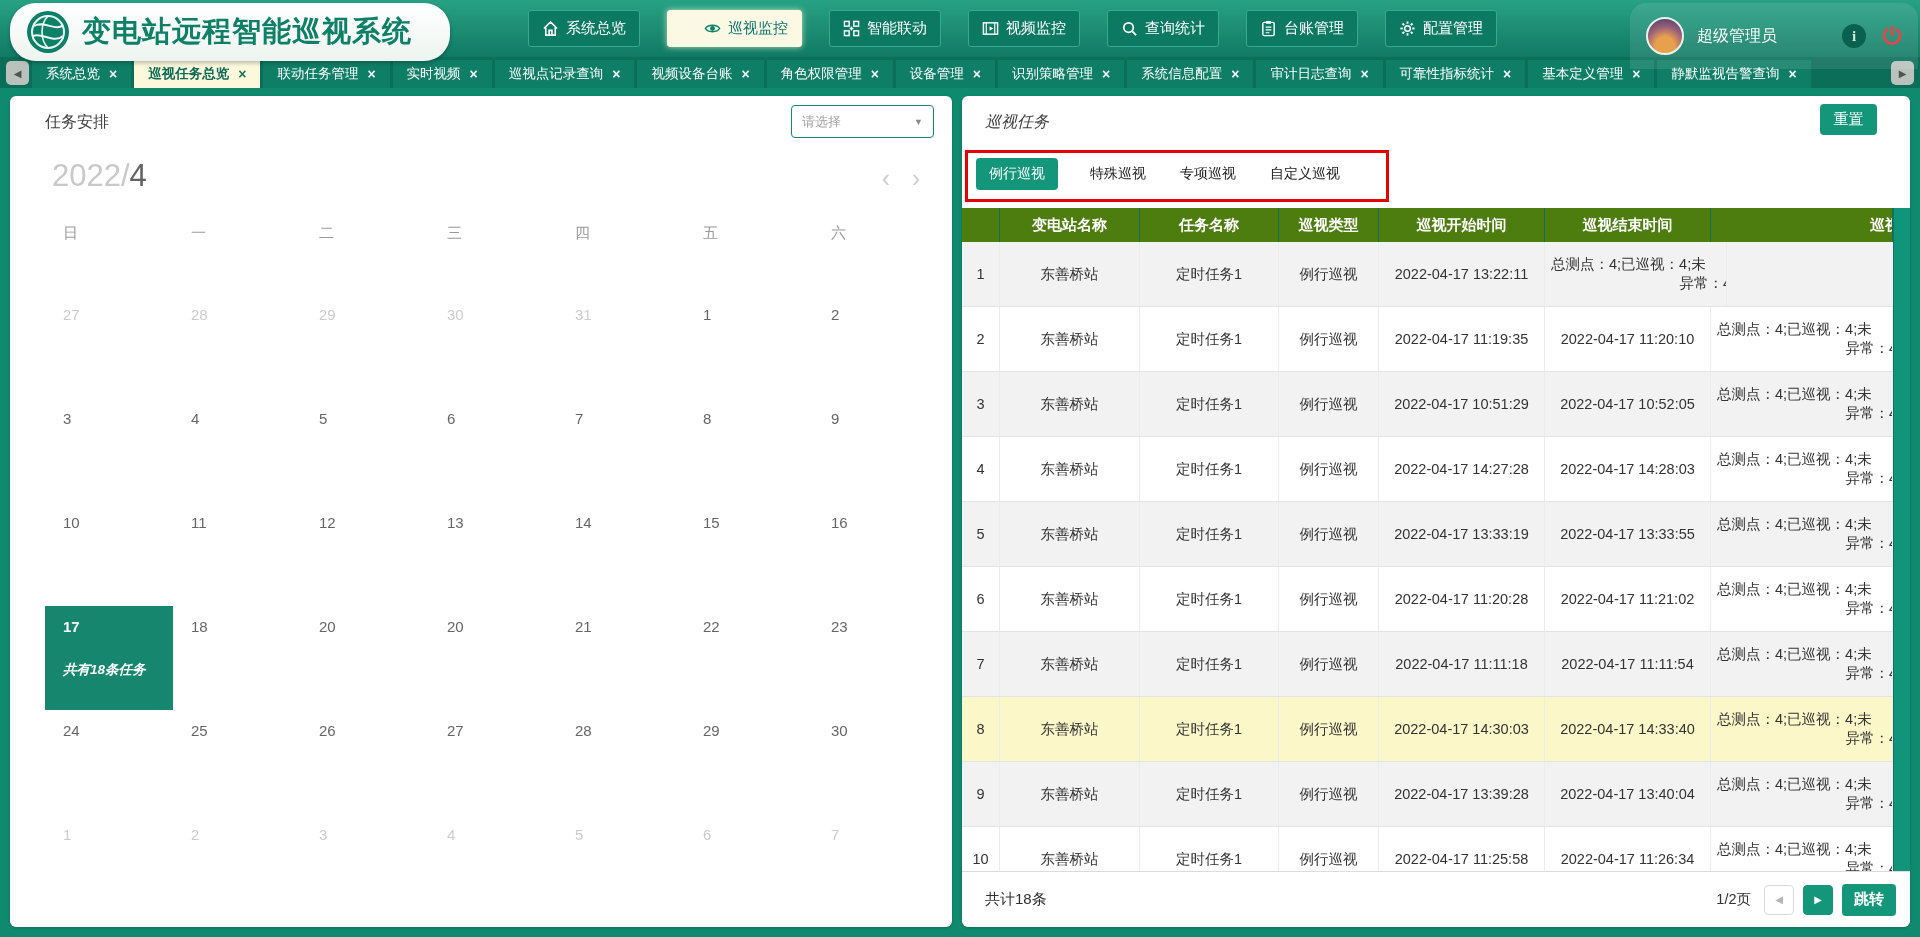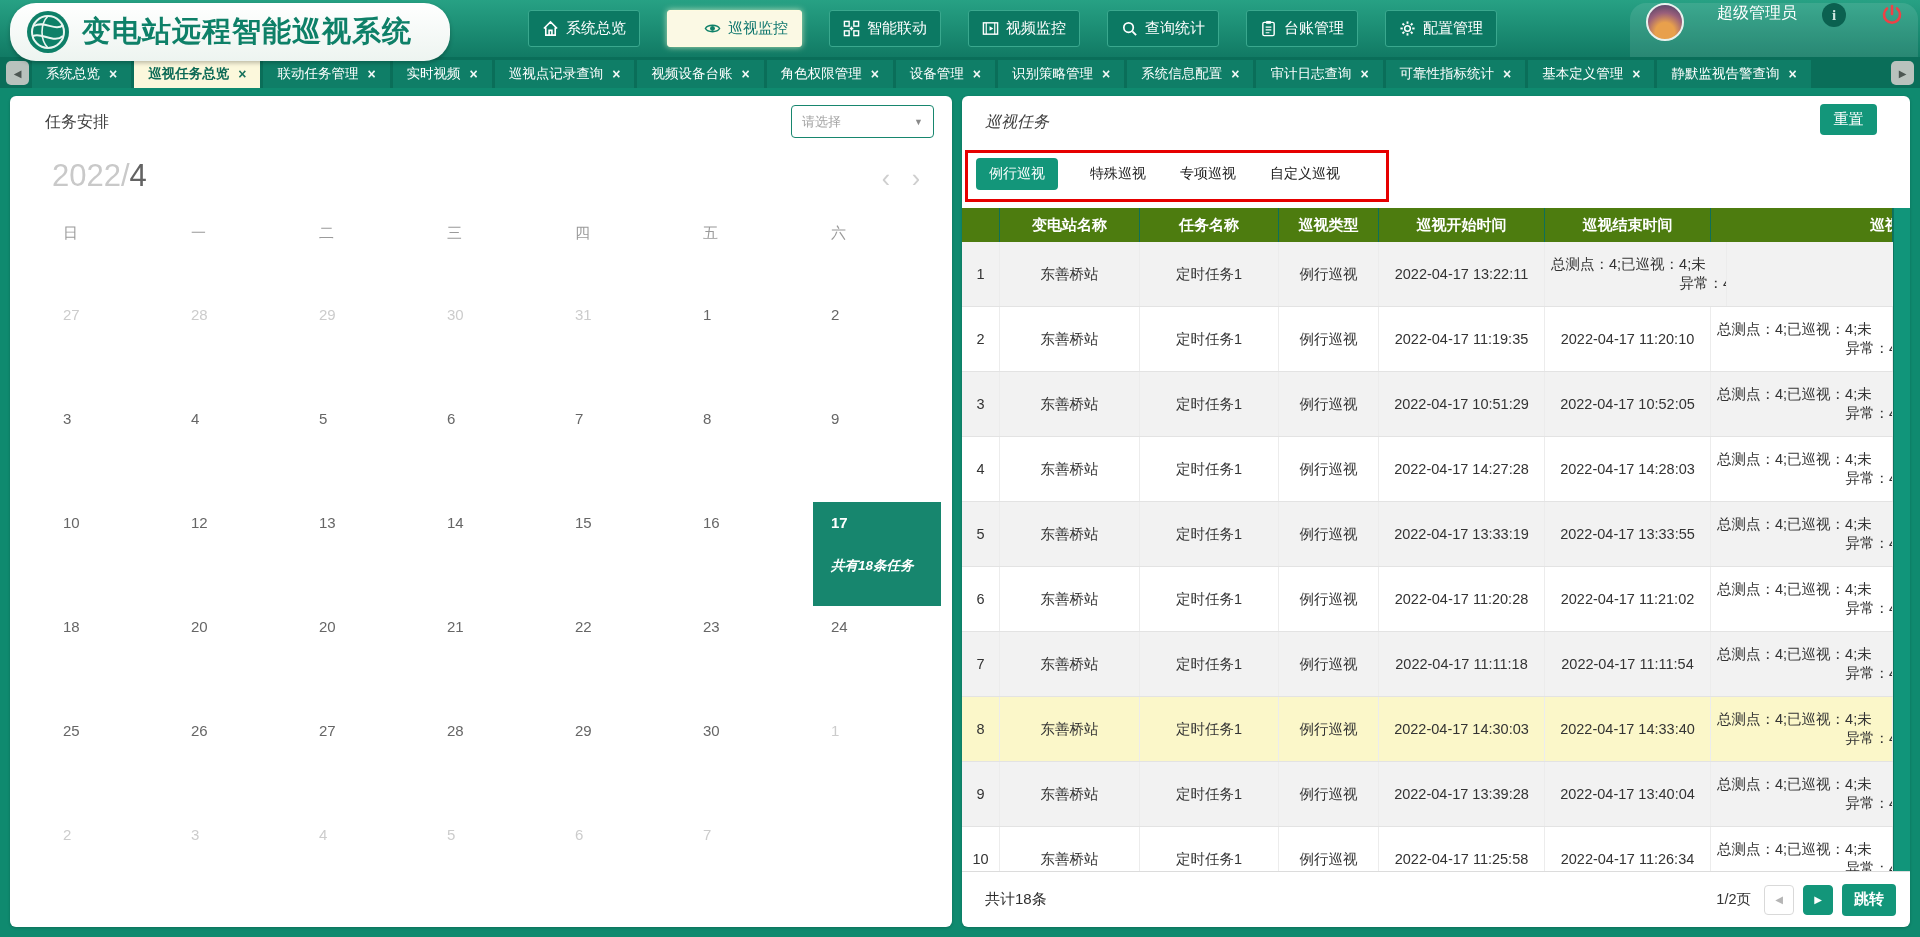--- a/index.html
+++ b/index.html
@@ -16,23 +16,23 @@
   .logo { width:44px; height:44px; flex:0 0 44px; }
   .brand-title { font-size:29px; font-weight:bold; color:#0e8068; margin-left:12px;
                  letter-spacing:1px; white-space:nowrap; }
   .nav { position:absolute; left:528px; top:10px; height:37px; display:flex; gap:27px; }
   .nav-btn { display:flex; align-items:center; gap:7px; padding:0 13px; height:37px;
              background:#0c7963; border:1px solid #3aa88e; border-radius:3px;
              color:#fff; font-size:15px; cursor:pointer; white-space:nowrap; }
   .nav-btn svg { width:17px; height:17px; }
   .nav-btn.active { background:#fbf9e4; color:#0f766e; border-color:#fffbe0;
                     box-shadow:0 0 6px rgba(255,255,220,.7);padding-left:36px; }
-  .user-panel { position:absolute; right:2px; top:3px; height:54px; width:288px;
+  .user-panel { position:absolute; right:2px; top:3px; height:66px; width:288px;
                 border-radius:16px 16px 0 0; background:rgba(255,255,255,.10);
-                display:flex; align-items:flex-start;gap:20px; }
+                display:flex; align-items:center; }
   .avatar { width:38px; height:38px; border-radius:50%; margin-left:16px;
             background:radial-gradient(circle at 50% 80%, #e8a04c 0 30%, #9a5f7a 60%, #3d3b63 100%);
             border:2px solid #e9f2ee; }
   .user-name { color:#fff; font-size:16px; margin-left:13px; flex:1; }
   .round-ico { width:24px; height:24px; margin-right:14px; }
   .info-circ { width:24px; height:24px; border-radius:50%; background:#0b6150; color:#cfe7e0;
                font-size:15px; font-weight:bold; display:flex; align-items:center;
                justify-content:center; font-family:"Liberation Serif", serif; }
 
   
@@ -391,20 +391,24 @@
       <div class="day-cell">
         <div>9</div>
 
       </div>
 
       <div class="day-cell">
         <div>10</div>
 
       </div>
 
+      <div class="day-cell">
+        <div>11</div>
+
+      </div>
 
       <div class="day-cell">
         <div>12</div>
 
       </div>
 
       <div class="day-cell">
         <div>13</div>
 
       </div>

